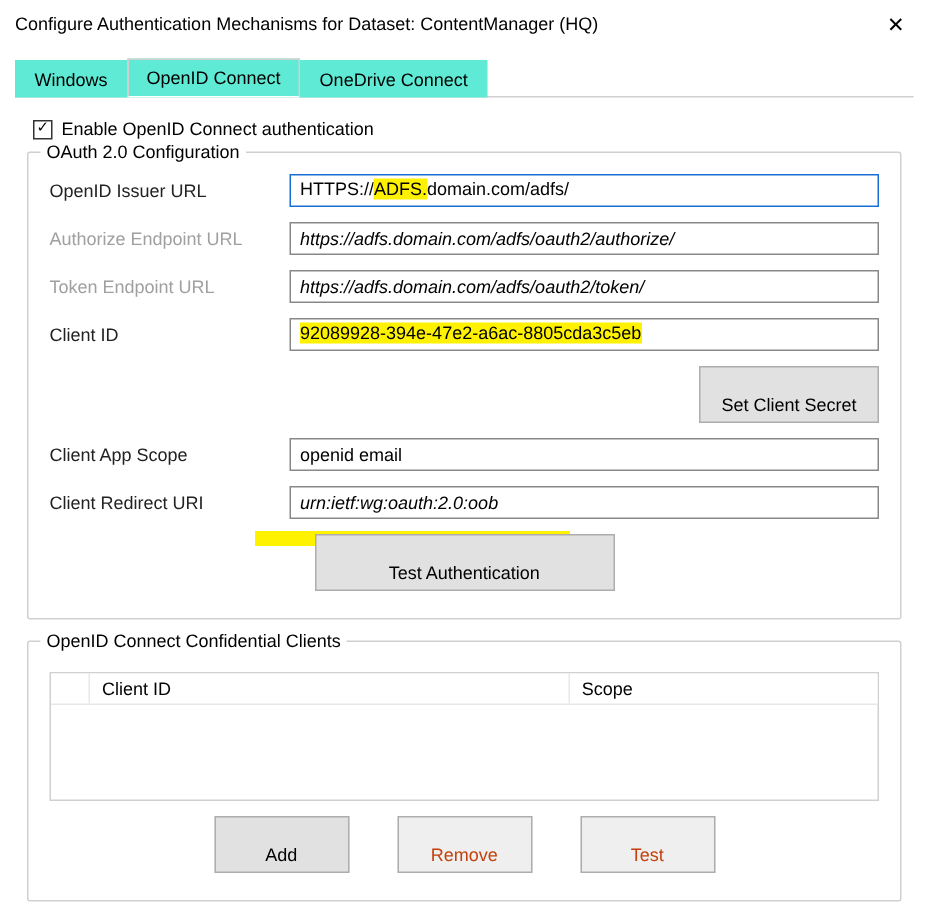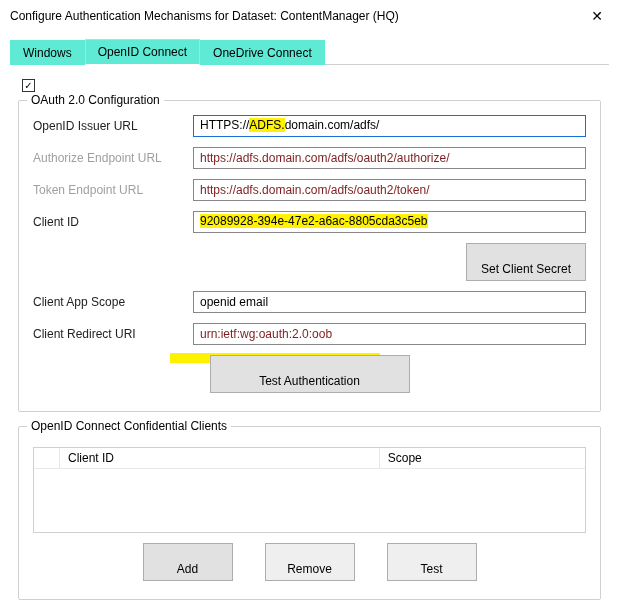--- a/index.html
+++ b/index.html
@@ -12,24 +12,24 @@
     .panel { padding: 10px 18px; }
     .checkbox-row { display: flex; align-items: center; gap: 6px; margin: 4px 0 8px 4px; }
     .chk { width: 13px; height: 13px; border: 1px solid #333; display: flex; align-items: center; justify-content: center; font-size: 10px; line-height: 1; }
     .fieldset { border: 1px solid #d0d0d0; padding: 14px 14px 18px 14px; margin-bottom: 14px; position: relative; border-radius: 2px; }
     .legend { position: absolute; top: -8px; left: 8px; background: #fff; padding: 0 4px; font-size: 12px; }
     .form-row { display: flex; align-items: center; margin-bottom: 10px; }
     .form-label { width: 160px; color: #222; }
     .form-label.disabled { color: #a0a0a0; }
     .text-input { flex: 1; height: 22px; border: 1px solid #888; padding: 2px 6px; font-size: 12px; background: #fff; }
     .text-input.focused { border: 1px solid #1a6fd6; outline: none; }
-    .text-input.disabled-look { color: #7f1d1d; }
+    .text-input.disabled-look { color: #000000; font-style: italic; }
     .input-wrap { position: relative; flex: 1; display: flex; }
     .btn { height: 22px; padding: 18px 14px; border: 1px solid #adadad; background: #e1e1e1; cursor: pointer; font-size: 12px; }
-    .btn.disabled { color: #000000; background: #efefef; cursor: default; }
+    .btn.disabled { color: #c2410c; background: #efefef; cursor: default; }
     .btn.primary-outline { border: 2px solid #0078d7; background: #e1e1e1; padding: 0 20px; text-decoration: underline; }
     .row-right { display: flex; justify-content: flex-end; margin-bottom: 10px; }
     .row-center { display: flex; justify-content: center; margin-top: 6px; }
     .test-auth-wrap { position: relative; display: inline-block; text-decoration: underline; }
     .test-auth-hl { position: absolute; left: -40px; top: -2px; width: 210px; height: 10px; background: #fff200; z-index: -1; }
     .table-container { border: 1px solid #d0d0d0; height: 86px; margin: 6px 0 10px 0; background: #fff; }
     .table-header { display: flex; background: #fff; border-bottom: 1px solid #e8e8e8; }
     .th { padding: 3px 8px; font-size: 12px; border-right: 1px solid #e8e8e8; }
     .th.col1 { width: 26px; }
     .th.col2 { flex: 1.6; }
@@ -55,20 +55,21 @@
 <div class="tabs-row">
   <div class="tab">Windows</div>
   <div class="tab active">OpenID Connect</div>
   <div class="tab">OneDrive Connect</div>
 </div>
 
 <div class="panel">
 
   <div class="checkbox-row">
     <div class="chk">✓</div>
+    <span>Enable OpenID Connect authentication</span>
   </div>
 
   <div class="fieldset">
     <span class="legend">OAuth 2.0 Configuration</span>
 
     <div class="form-row">
       <div class="form-label">OpenID Issuer URL</div>
       <div class="input-wrap">
         <input class="text-input focused transparent-text" value="HTTPS://ADFS.domain.com/adfs/" style="">
         <div class="issuer-overlay"><span>HTTPS://</span><span class="mark">ADFS.</span><span>domain.com/adfs/</span></div>

